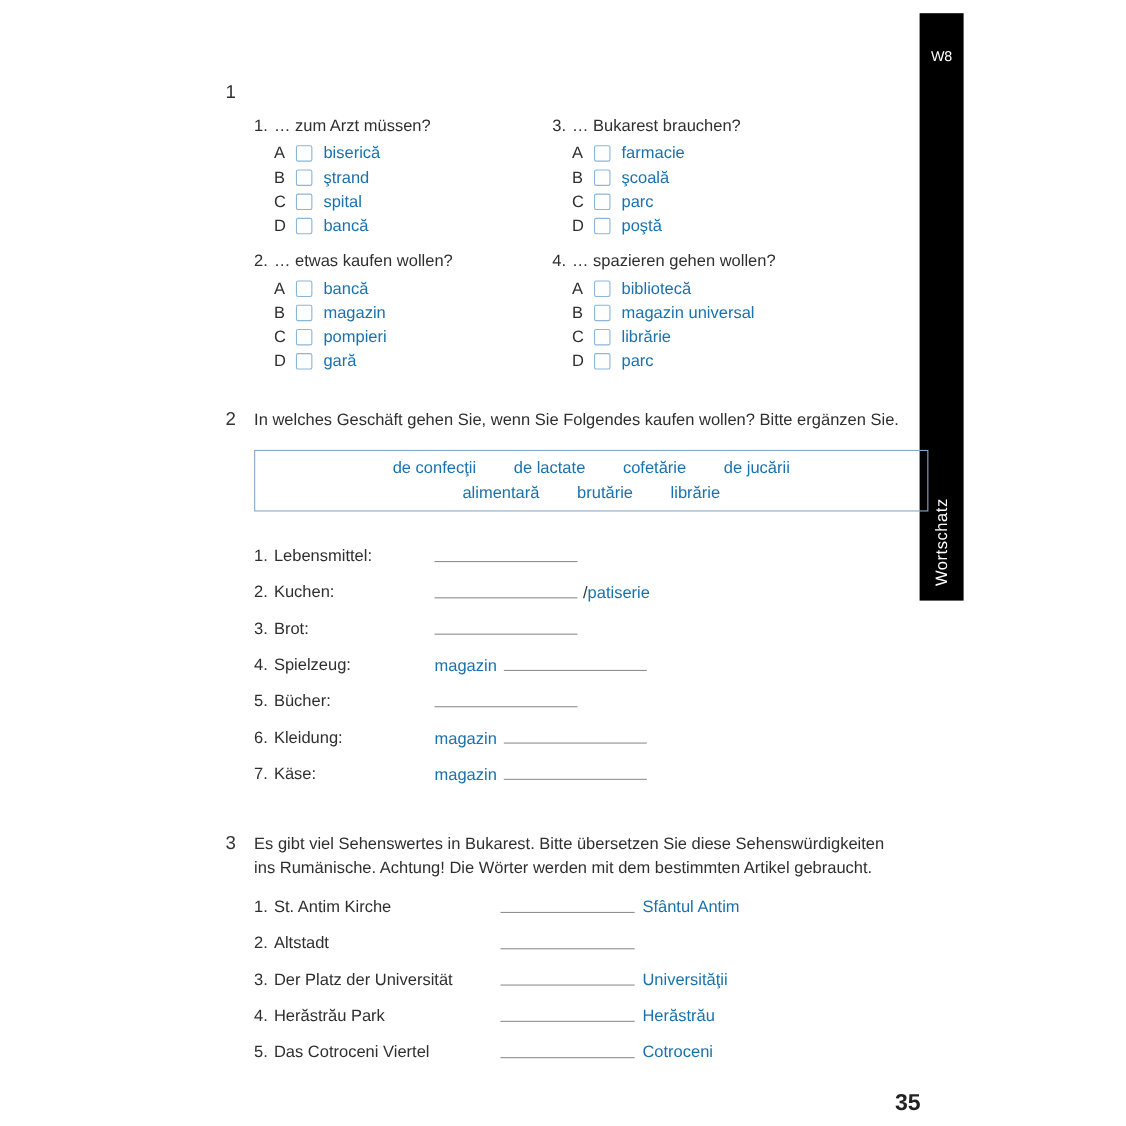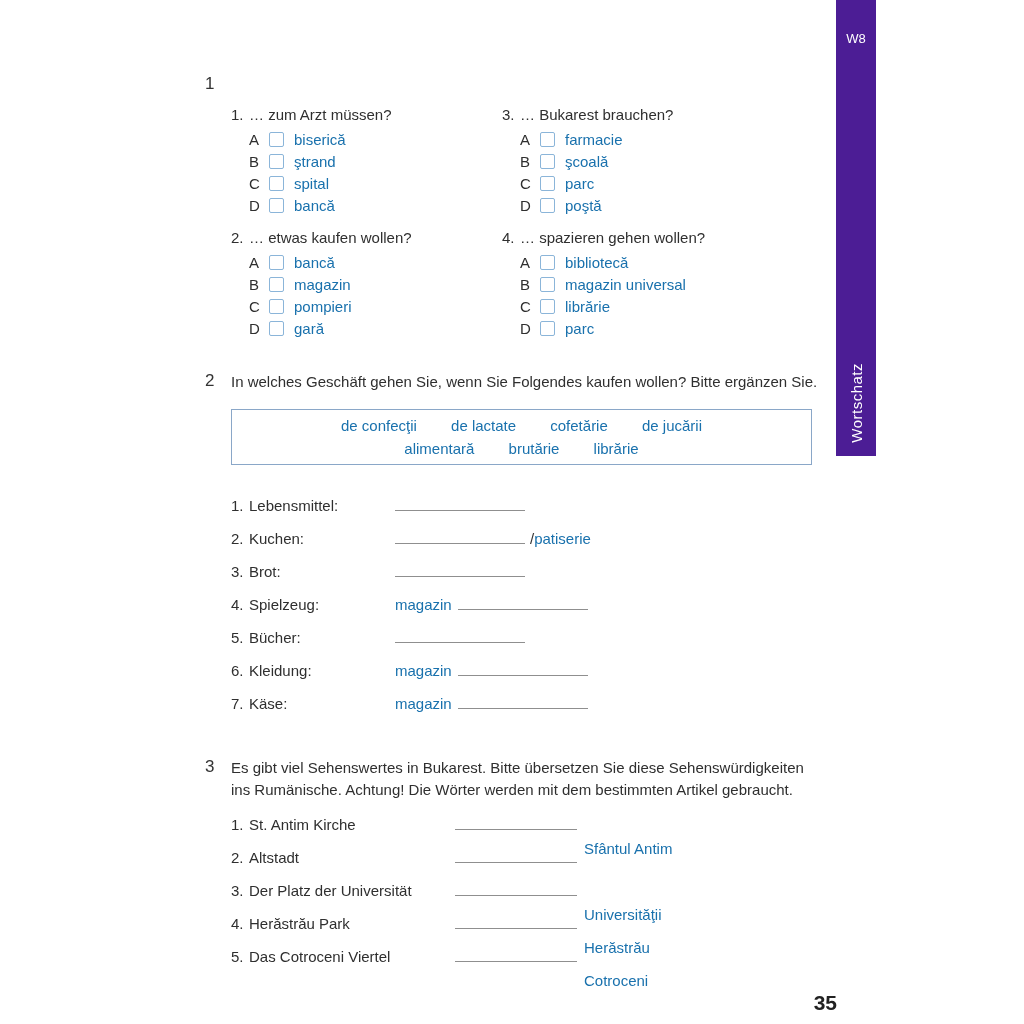--- a/index.html
+++ b/index.html
@@ -1,20 +1,20 @@
 <!DOCTYPE html>
 <html><head>
 <meta charset="utf-8">
 <style>
   html,body{margin:0;padding:0;background:#fff;}
   .page{position:relative;width:1024px;height:1024px;background:#ffffff;
         font-family:"Liberation Sans",sans-serif;font-size:15px;color:#2f2f2f;overflow:hidden;}
 
   
-  .band{position:absolute;left:836px;top:0;width:40px;height:456px;background:#4c1d95;color:#fff;}
+  .band{position:absolute;left:836px;top:12px;width:40px;height:534px;background:#000000;color:#fff;}
   .band-tab{text-align:center;padding-top:31px;font-size:13px;}
   .band-vert{position:absolute;bottom:13px;left:0;width:100%;display:flex;justify-content:center;}
   .band-vert span{writing-mode:vertical-rl;transform:rotate(180deg);font-size:15px;letter-spacing:.5px;}
 
   
   .ex{position:absolute;left:205px;width:640px;}
   #ex1{top:74px;}
   #ex2{top:371px;}
   #ex3{top:757px;}
   .ex-head{display:flex;align-items:flex-start;}
@@ -26,38 +26,38 @@
   .q-title{margin-bottom:3px;line-height:20px;}
   .q-num{display:inline-block;width:18px;}
   .opts{padding-left:18px;}
   .opt{display:flex;align-items:center;height:22px;}
   .letter{width:20px;flex:0 0 20px;}
   .checkbox{width:13px;height:13px;border:1.5px solid #8bb5d9;border-radius:2px;background:#fff;
             margin-right:10px;flex:0 0 auto;}
   .blue{color:#1971ad;}
 
   
-  .word-box{margin:16px 0 0 26px;width:579px;border:1px solid #8aa7c8;padding:4px 0;text-align:center;}
+  .word-box{margin:16px 0 0 26px;width:579px;border:1px solid #8aa7c8;padding:4px 16px;text-align:center;}
   .word-line{line-height:23px;}
   .word{color:#1971ad;margin:0 15px;}
   .fill-list{margin:32px 0 0 26px;}
   .fill-row{display:flex;height:33px;align-items:flex-start;}
   .fill-num{width:18px;flex:0 0 18px;}
   .fill-label{width:146px;flex:0 0 146px;}
   .blank{display:inline-block;width:130px;height:13px;border-bottom:1px solid #8f8f8f;}
   .prefix{margin-right:6px;}
   .slash{margin-left:5px;color:#333;}
 
   
   .tr-list{margin:15px 0 0 26px;}
   .tr-row{display:flex;height:33px;align-items:flex-start;}
   .tr-num{width:18px;flex:0 0 18px;}
   .tr-label{width:206px;flex:0 0 206px;}
   .tr-row .blank{width:122px;}
-  .tr-answer{margin-left:7px;margin-top:24px;}
+  .tr-answer{margin-left:7px;}
 
   .page-num{position:absolute;top:991px;right:187px;font-weight:bold;font-size:21px;color:#222;}
 </style>
 </head>
 <body>
 
 <div class="page">
 
   <div class="band">
     <div class="band-tab">W8</div>

